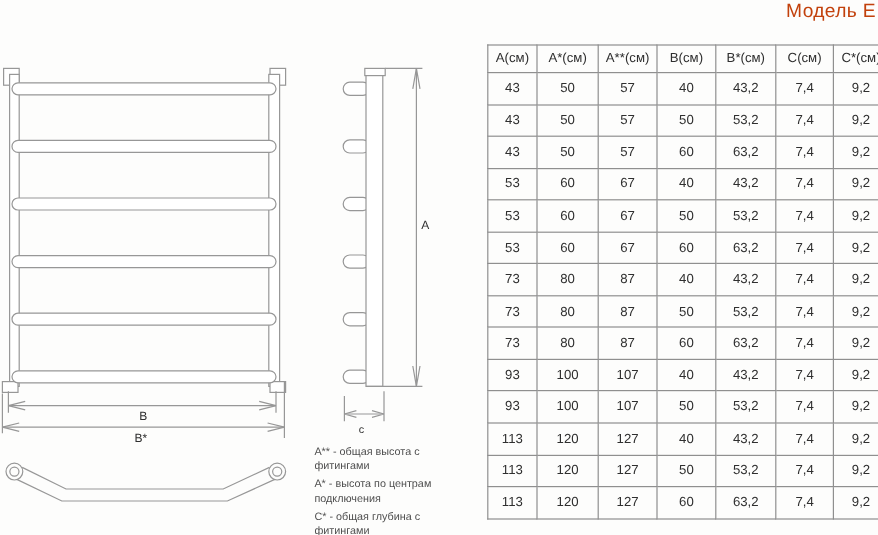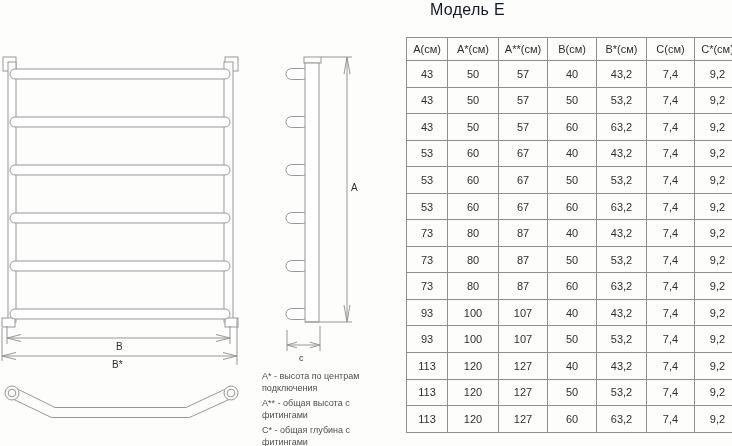--- a/index.html
+++ b/index.html
@@ -13,22 +13,22 @@
   body{font-family:"Liberation Sans","DejaVu Sans",sans-serif;background:#e9e9e9;}
   .screen{position:relative;width:732px;height:446px;background:var(--background);overflow:hidden;}
 
   
   .drawing{position:absolute;left:0;top:0;}
   .drawing .stroke{fill:none;stroke:var(--line);stroke-width:1;}
   .drawing .solid{fill:#fff;stroke:var(--line);stroke-width:1;}
   .drawing text{fill:var(--text);font-family:"Liberation Sans","DejaVu Sans",sans-serif;}
 
   
-  .page-title{position:absolute;left:430px;top:1px;width:300px;text-align:left;
-    font-size:16px;color:#0f172a;letter-spacing:.3px;}
+  .page-title{position:absolute;left:430px;top:1px;width:300px;text-align:right;
+    font-size:16px;color:#c2410c;letter-spacing:.3px;}
 
   
   .dims{position:absolute;left:406px;top:37px;width:334px;border-collapse:collapse;table-layout:fixed;}
   .dims th,.dims td{border:1px solid var(--table-border);text-align:center;vertical-align:middle;
     font-size:11px;font-weight:400;color:var(--text);padding:0;}
   .dims thead tr{height:23px;}
   .dims tbody tr{height:26.55px;}
 
   
   .legend{position:absolute;left:262px;top:370px;width:130px;color:var(--secondary-text);
@@ -262,18 +262,18 @@
           <td>127</td>
           <td>60</td>
           <td>63,2</td>
           <td>7,4</td>
           <td>9,2</td>
         </tr>
       </tbody>
   </table>
 
   <div class="legend">
+    <p>А** - общая высота с фитингами</p>
     <p>А* - высота по центрам подключения</p>
-    <p>А** - общая высота с фитингами</p>
     <p>С* - общая глубина с фитингами</p>
   </div>
 
 </div>
 
 </body></html>

